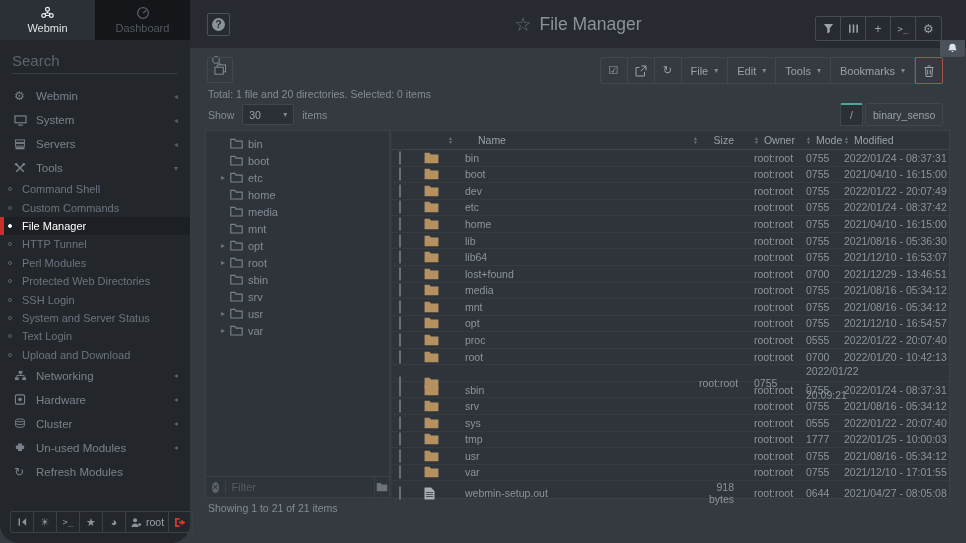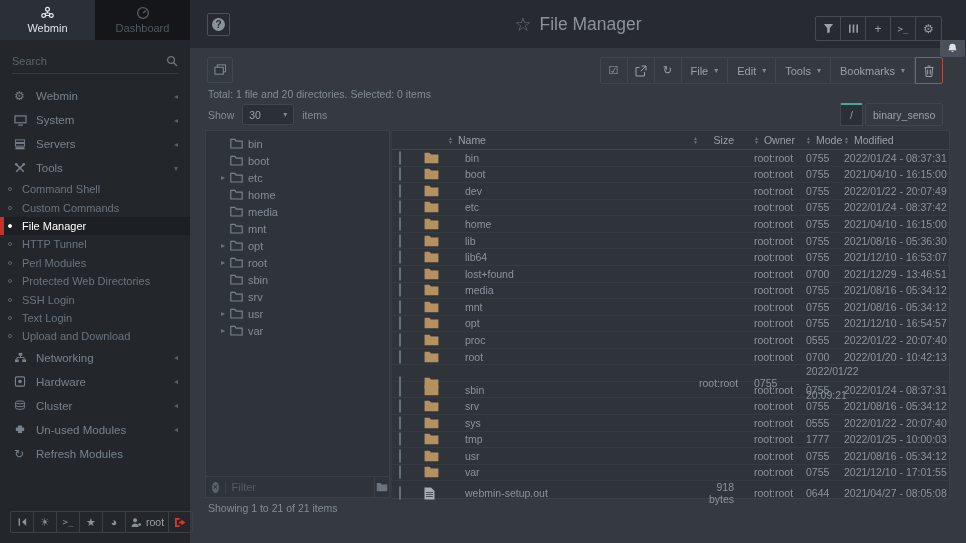--- a/index.html
+++ b/index.html
@@ -1,30 +1,30 @@
 <!DOCTYPE html>
 <html><head>
 <meta charset="utf-8">
 <style>
   * { box-sizing: border-box; margin: 0; padding: 0; }
   html,body { background:#343a40; }
   body { font-family:"Liberation Sans","DejaVu Sans",sans-serif; }
   .app { position:relative; width:966px; height:543px; background:#343a40; overflow:hidden; }
 
   
-  .sidebar { position:absolute; left:0; top:0; width:190px; height:543px; background:#23272c; }
+  .sidebar { position:absolute; left:0; top:0; width:190px; height:543px; background:#23272c;border-radius:19px; }
   .tabs { display:flex; height:40px; }
   .tab { flex:1; display:flex; flex-direction:column; align-items:center; justify-content:center; gap:2px;
          font-size:11px; color:#51585f; background:#141619; cursor:pointer; }
   .tab.active { background:#2b3036; color:#dfe2e5; }
   .tab .ic { height:14px; display:flex; align-items:center; }
   .search-row { position:relative; margin:8px 12px 0 12px; border-bottom:1px solid #363c42; height:26px;
                 display:flex; align-items:center; }
   .search-row input { flex:1; background:transparent; border:none; outline:none; color:#8a929a;
-                      font-size:11px; font-family:inherit; }
+                      font-size:15px; font-family:inherit; }
   .search-row input::placeholder { color:#5c646c; }
 
   .menu { margin-top:10px; }
   .menu-item { position:relative; display:flex; align-items:center; height:24px; padding:0 12px 0 14px;
                color:#79828c; font-size:11.5px; cursor:pointer; }
   .menu-item .mi-ic { width:22px; display:flex; align-items:center; font-size:12px; }
   .menu-item .chev { margin-left:auto; font-size:8px; color:#565e66; }
   .submenu-item { position:relative; display:flex; align-items:center; height:18.4px; padding-left:8px;
                   color:#6b747e; font-size:11px; cursor:pointer; }
   .submenu-item .bullet { width:4px; height:4px; border:1px solid #5a626b; border-radius:50%; margin-right:10px; }
@@ -106,21 +106,21 @@
   
   .table-panel { position:absolute; left:202px; top:130px; width:558px; border:1px solid #3b4147;
                  border-left:none; background:#2f343b; }
   .t-head, .t-row { display:grid; grid-template-columns:26px 30px 1fr 55px 52px 38px 113px; align-items:center; }
   .t-head { height:19px; border-bottom:1px solid #3f454c; color:#99a0a8; font-size:10.5px; }
   .t-row { height:16.57px; border-bottom:1px solid #363b42; color:#8d949c; font-size:10.5px; }
   .t-row:last-child { border-bottom:none; }
   .hcell { display:flex; align-items:center; }
   .sort { display:inline-flex; flex-direction:column; align-items:center; margin-right:5px; line-height:4px;
           font-size:5px; color:#6b737c; cursor:pointer; }
-  .cell-name { padding-left:17px; }
+  .cell-name { padding-left:17px;gap:20px; }
   .hcell.cell-name { padding-left:0; }
   .cell-size { text-align:right; padding-right:12px; }
   .hcell.cell-size { justify-content:space-between; padding-left:2px; }
   .cell-owner, .cell-mode, .cell-modified { padding-left:8px; }
   .rcheck { width:11px; height:11px; border:1px solid #667079; border-radius:2px; margin-left:7px; cursor:pointer; }
   .ficon { display:flex; align-items:center; padding-left:6px; }
 
   .showing { position:absolute; left:18px; top:502px; font-size:10.5px; color:#848c94; }
 
   .ic { display:inline-flex; align-items:center; justify-content:center; }
@@ -232,20 +232,24 @@
           <span class="bullet"></span>
           <span class="sm-label">Perl Modules</span>
         </div>
         <div class="submenu-item">
           <span class="bullet"></span>
           <span class="sm-label">Protected Web Directories</span>
         </div>
         <div class="submenu-item">
           <span class="bullet"></span>
           <span class="sm-label">SSH Login</span>
+        </div>
+        <div class="submenu-item">
+          <span class="bullet"></span>
+          <span class="sm-label">System and Server Status</span>
         </div>
         <div class="submenu-item">
           <span class="bullet"></span>
           <span class="sm-label">Text Login</span>
         </div>
         <div class="submenu-item">
           <span class="bullet"></span>
           <span class="sm-label">Upload and Download</span>
         </div>
         <div class="menu-item">

